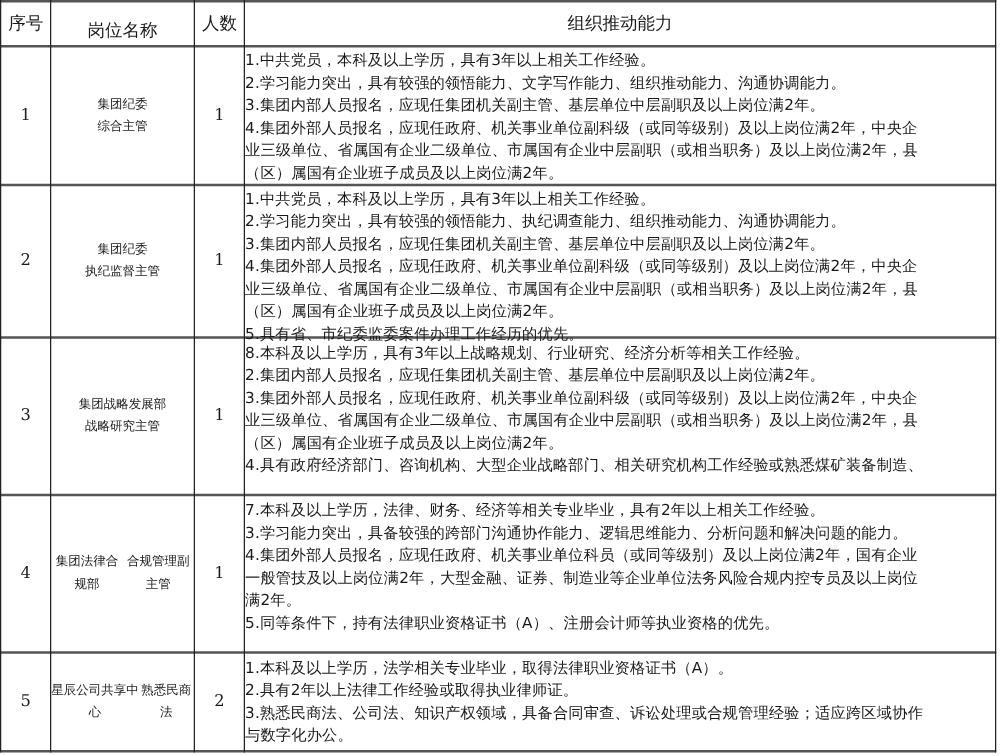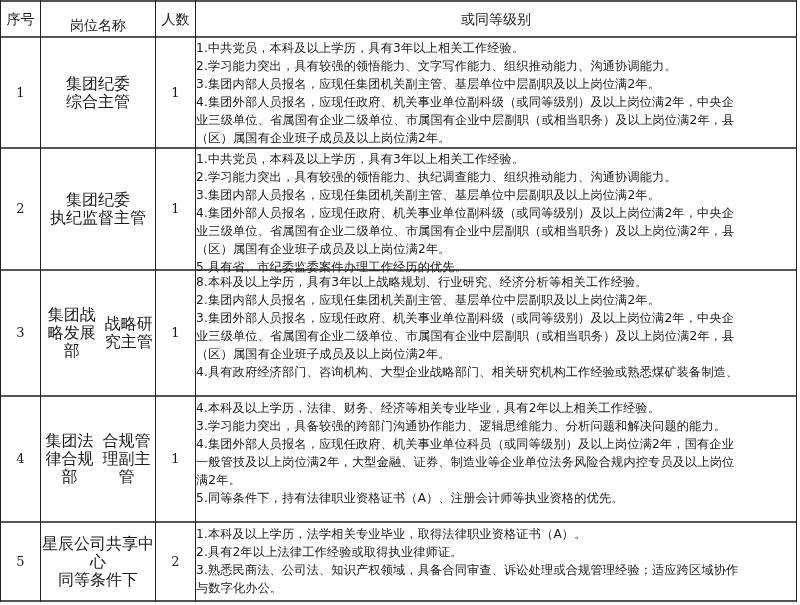--- a/index.html
+++ b/index.html
@@ -2,21 +2,21 @@
 <html><head>
 <meta charset="utf-8">
 <style>
   html, body { margin:0; padding:0; background:#ffffff; }
   body { width:800px; height:605px; overflow:hidden; position:relative;
          font-family:"DejaVu Sans", "Liberation Sans", sans-serif; color:#1a1a1a; }
   .tbl { position:absolute; left:0; top:0; width:797px; height:602px;text-decoration:underline; }
   .hline { position:absolute; left:0; width:797px; height:2px; background:#555; }
   .vline { position:absolute; top:0; width:1px; height:602px; background:#222; }
   .cell { position:absolute; display:flex; align-items:center; justify-content:center;
-          text-align:center; font-size:16px; line-height:18px; }
+          text-align:center; font-size:10px; line-height:18px; }
   .hdr { font-size:14px; }
   .seq { font-family:"DejaVu Serif", "Liberation Serif", serif; font-size:13px; }
   .req { position:absolute; left:196px; width:598px; font-size:12.2px; line-height:18px;
          letter-spacing:0.15px; white-space:nowrap; }
   .req .ln { display:block; height:18px; }
 </style>
 </head>
 <body>
 
 <div class="tbl">
@@ -31,21 +31,21 @@
 
   <div class="vline" style="left:0;"></div>
   <div class="vline" style="left:40px;"></div>
   <div class="vline" style="left:155px;"></div>
   <div class="vline" style="left:195px;"></div>
   <div class="vline" style="left:796px;"></div>
 
   <div class="cell hdr" style="left:1px;top:2px;width:39px;height:34px;">序号</div>
   <div class="cell hdr" style="left:41px;top:2px;width:114px;height:46px;">岗位名称</div>
   <div class="cell hdr" style="left:156px;top:2px;width:39px;height:34px;">人数</div>
-  <div class="cell hdr" style="left:196px;top:2px;width:600px;height:34px;">或同等级别</div>
+  <div class="cell hdr" style="left:196px;top:2px;width:600px;height:34px;">组织推动能力</div>
 
   <div>
     <div class="cell seq" style="left:1px;top:38px;width:39px;height:109px;">1</div>
     <div class="cell" style="left:41px;top:38px;width:114px;height:109px;flex-direction:column;">
       <span>集团纪委</span>
       <span>综合主管</span>
     </div>
     <div class="cell seq" style="left:156px;top:38px;width:39px;height:109px;">1</div>
     <div class="req" style="top:39px;">
       <span class="ln">1.中共党员，本科及以上学历，具有3年以上相关工作经验。</span>
@@ -70,21 +70,21 @@
       <span class="ln">3.集团内部人员报名，应现任集团机关副主管、基层单位中层副职及以上岗位满2年。</span>
       <span class="ln">4.集团外部人员报名，应现任政府、机关事业单位副科级（或同等级别）及以上岗位满2年，中央企</span>
       <span class="ln">业三级单位、省属国有企业二级单位、市属国有企业中层副职（或相当职务）及以上岗位满2年，县</span>
       <span class="ln">（区）属国有企业班子成员及以上岗位满2年。</span>
       <span class="ln">5.具有省、市纪委监委案件办理工作经历的优先。</span>
     </div>
   </div>
 
   <div>
     <div class="cell seq" style="left:1px;top:271px;width:39px;height:124px;">3</div>
-    <div class="cell" style="left:41px;top:271px;width:114px;height:124px;">
+    <div class="cell" style="left:41px;top:271px;width:114px;height:124px;flex-direction:column;">
       <span>集团战略发展部</span>
       <span>战略研究主管</span>
     </div>
     <div class="cell seq" style="left:156px;top:271px;width:39px;height:124px;">1</div>
     <div class="req" style="top:273px;">
       <span class="ln">8.本科及以上学历，具有3年以上战略规划、行业研究、经济分析等相关工作经验。</span>
       <span class="ln">2.集团内部人员报名，应现任集团机关副主管、基层单位中层副职及以上岗位满2年。</span>
       <span class="ln">3.集团外部人员报名，应现任政府、机关事业单位副科级（或同等级别）及以上岗位满2年，中央企</span>
       <span class="ln">业三级单位、省属国有企业二级单位、市属国有企业中层副职（或相当职务）及以上岗位满2年，县</span>
       <span class="ln">（区）属国有企业班子成员及以上岗位满2年。</span>
@@ -93,34 +93,34 @@
   </div>
 
   <div>
     <div class="cell seq" style="left:1px;top:397px;width:39px;height:124px;">4</div>
     <div class="cell" style="left:41px;top:397px;width:114px;height:124px;flex-direction:row;">
       <span>集团法律合规部</span>
       <span>合规管理副主管</span>
     </div>
     <div class="cell seq" style="left:156px;top:397px;width:39px;height:124px;">1</div>
     <div class="req" style="top:399px;">
-      <span class="ln">4.本科及以上学历，法律、财务、经济等相关专业毕业，具有2年以上相关工作经验。</span>
+      <span class="ln">7.本科及以上学历，法律、财务、经济等相关专业毕业，具有2年以上相关工作经验。</span>
       <span class="ln">3.学习能力突出，具备较强的跨部门沟通协作能力、逻辑思维能力、分析问题和解决问题的能力。</span>
       <span class="ln">4.集团外部人员报名，应现任政府、机关事业单位科员（或同等级别）及以上岗位满2年，国有企业</span>
       <span class="ln">一般管技及以上岗位满2年，大型金融、证券、制造业等企业单位法务风险合规内控专员及以上岗位</span>
       <span class="ln">满2年。</span>
       <span class="ln">5.同等条件下，持有法律职业资格证书（A）、注册会计师等执业资格的优先。</span>
     </div>
   </div>
 
   <div>
     <div class="cell seq" style="left:1px;top:523px;width:39px;height:77px;">5</div>
-    <div class="cell" style="left:41px;top:523px;width:114px;height:77px;flex-direction:column;">
+    <div class="cell" style="left:41px;top:523px;width:114px;height:77px;flex-direction:row;">
       <span>星辰公司共享中心</span>
-      <span>同等条件下</span>
+      <span>熟悉民商法</span>
     </div>
     <div class="cell seq" style="left:156px;top:523px;width:39px;height:77px;">2</div>
     <div class="req" style="top:525px;">
       <span class="ln">1.本科及以上学历，法学相关专业毕业，取得法律职业资格证书（A）。</span>
       <span class="ln">2.具有2年以上法律工作经验或取得执业律师证。</span>
       <span class="ln">3.熟悉民商法、公司法、知识产权领域，具备合同审查、诉讼处理或合规管理经验；适应跨区域协作</span>
       <span class="ln">与数字化办公。</span>
     </div>
   </div>
 </div>

